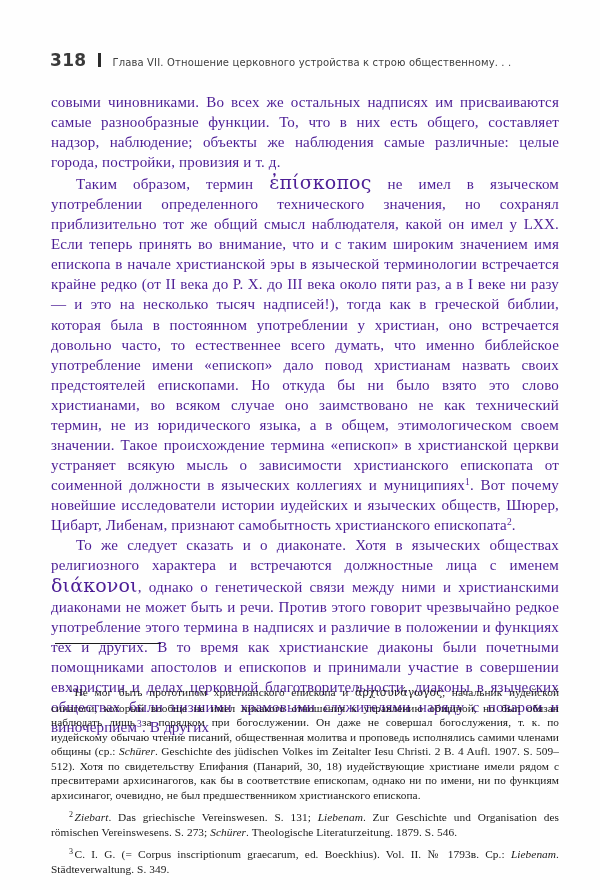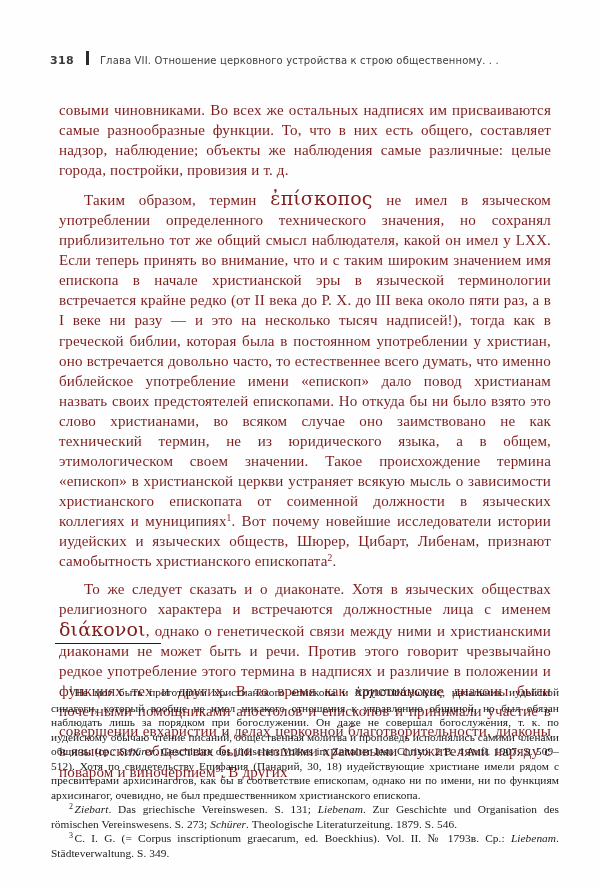--- a/index.html
+++ b/index.html
@@ -31,21 +31,21 @@
     left: 50px;
     top: 50px;
     width: 510px;
     height: 22px;
     display: flex;
     align-items: baseline;
     font-family: "DejaVu Sans", "Liberation Sans", sans-serif;
     white-space: nowrap;
   }
   .folio {
-    font-size: 11px;
+    font-size: 17px;
     font-weight: 700;
     color: #3a3a3a;
     letter-spacing: 0.3px;
   }
   .head-rule {
     display: inline-block;
     width: 3px;
     height: 14px;
     background: #2b2b2b;
     margin: 0 11px 0 12px;
@@ -61,27 +61,27 @@
   }
 
   
   .body-col {
     position: absolute;
     left: 51px;
     top: 92px;
     width: 508px;
   }
   .body-col p {
-    margin: 8px;
+    margin: 0;
     font-size: 15.05px;
     line-height: 20.05px;
     text-align: justify;
     text-justify: inter-word;
     hyphens: manual;
-    color: #7f1d1d;
+    color: #4c1d95;
     letter-spacing: 0.01em;
   }
   .body-col p.indent {
     text-indent: 25px;
   }
   .grk {
     font-family: "DejaVu Serif", "Liberation Serif", serif;
     font-size: 19px;
   }
   sup.fn {
@@ -109,21 +109,21 @@
     margin: 0;
     font-size: 11.35px;
     line-height: 14.55px;
     text-align: justify;
     text-justify: inter-word;
     color: #1a1a1a;
     text-indent: 18px;
     letter-spacing: 0.005em;
   }
   .footnotes p + p {
-    margin-top: 0px;
+    margin-top: 8px;
   }
   .footnotes sup.fnm {
     font-size: 8px;
     line-height: 0;
     vertical-align: 0.52em;
     margin-right: 1.5px;
   }
   .it {
     font-style: italic;
   }

